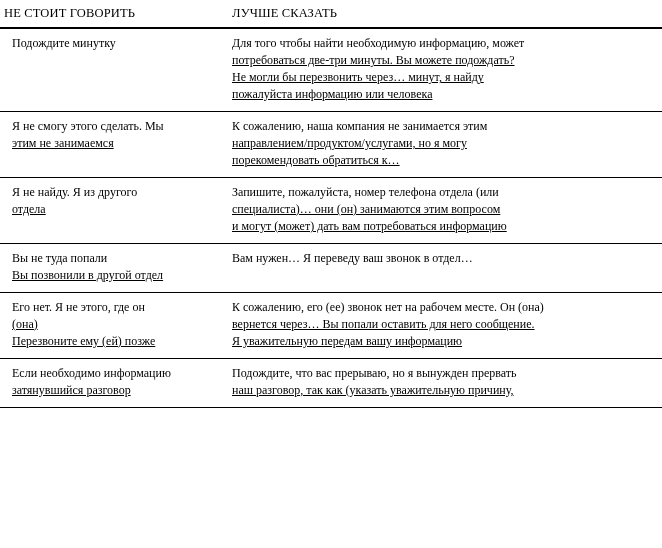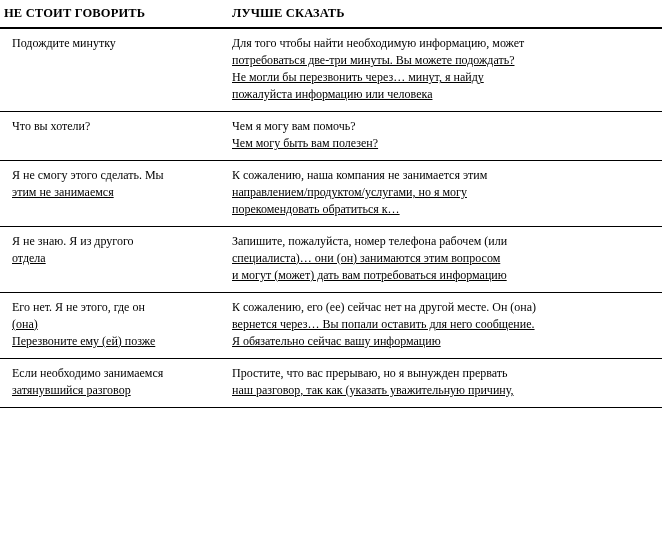--- a/index.html
+++ b/index.html
@@ -30,21 +30,21 @@
     table-layout: fixed;
   }
 
   col.col-left  { width: 224px; }
   col.col-right { width: 438px; }
 
   
   thead th {
     text-align: left;
     vertical-align: top;
-    font-weight: bold;
+    font-weight: normal;
     font-size: 12.5px;
     letter-spacing: 0.15px;
     padding: 6px 10px 7px 4px;
     border-bottom: 2px solid #000000;
     line-height: 1.15;
     white-space: nowrap;
   }
   thead th.h-right { padding-left: 8px; margin-left: 20px; }
 
   
@@ -84,66 +84,66 @@
           </td>
           <td class="cell-right">
             <span class="line">Для того чтобы найти необходимую информацию, может</span>
             <span class="line">потребоваться две-три минуты. Вы можете подождать?</span>
             <span class="line">Не могли бы перезвонить через… минут, я найду</span>
             <span class="line">пожалуйста информацию или человека</span>
           </td>
         </tr>
         <tr>
           <td class="cell-left">
-            <span class="line">Что вы хотели?</span>
-          </td>
-          <td class="cell-right">
-            <span class="line">Чем я могу вам помочь?</span>
-            <span class="line">Чем могу быть вам полезен?</span>
-          </td>
-        </tr>
-        <tr>
-          <td class="cell-left">
             <span class="line">Я не смогу этого сделать. Мы</span>
             <span class="line">этим не занимаемся</span>
           </td>
           <td class="cell-right">
             <span class="line">К сожалению, наша компания не занимается этим</span>
             <span class="line">направлением/продуктом/услугами, но я могу</span>
             <span class="line">порекомендовать обратиться к…</span>
           </td>
         </tr>
         <tr>
           <td class="cell-left">
-            <span class="line">Я не знаю. Я из другого</span>
+            <span class="line">Я не найду. Я из другого</span>
             <span class="line">отдела</span>
           </td>
           <td class="cell-right">
-            <span class="line">Запишите, пожалуйста, номер телефона рабочем (или</span>
+            <span class="line">Запишите, пожалуйста, номер телефона отдела (или</span>
             <span class="line">специалиста)… они (он) занимаются этим вопросом</span>
             <span class="line">и могут (может) дать вам потребоваться информацию</span>
+          </td>
+        </tr>
+        <tr>
+          <td class="cell-left">
+            <span class="line">Вы не туда попали</span>
+            <span class="line">Вы позвонили в другой отдел</span>
+          </td>
+          <td class="cell-right">
+            <span class="line">Вам нужен… Я переведу ваш звонок в отдел…</span>
           </td>
         </tr>
         <tr>
           <td class="cell-left">
             <span class="line">Его нет. Я не этого, где он</span>
             <span class="line">(она)</span>
             <span class="line">Перезвоните ему (ей) позже</span>
           </td>
           <td class="cell-right">
-            <span class="line">К сожалению, его (ее) сейчас нет на другой месте. Он (она)</span>
+            <span class="line">К сожалению, его (ее) звонок нет на рабочем месте. Он (она)</span>
             <span class="line">вернется через… Вы попали оставить для него сообщение.</span>
-            <span class="line">Я обязательно сейчас вашу информацию</span>
+            <span class="line">Я уважительную передам вашу информацию</span>
           </td>
         </tr>
         <tr>
           <td class="cell-left">
-            <span class="line">Если необходимо занимаемся</span>
+            <span class="line">Если необходимо информацию</span>
             <span class="line">затянувшийся разговор</span>
           </td>
           <td class="cell-right">
-            <span class="line">Простите, что вас прерываю, но я вынужден прервать</span>
+            <span class="line">Подождите, что вас прерываю, но я вынужден прервать</span>
             <span class="line">наш разговор, так как (указать уважительную причину,</span>
           </td>
         </tr>
       </tbody>
   </table>
 </div>
 
 </body></html>

